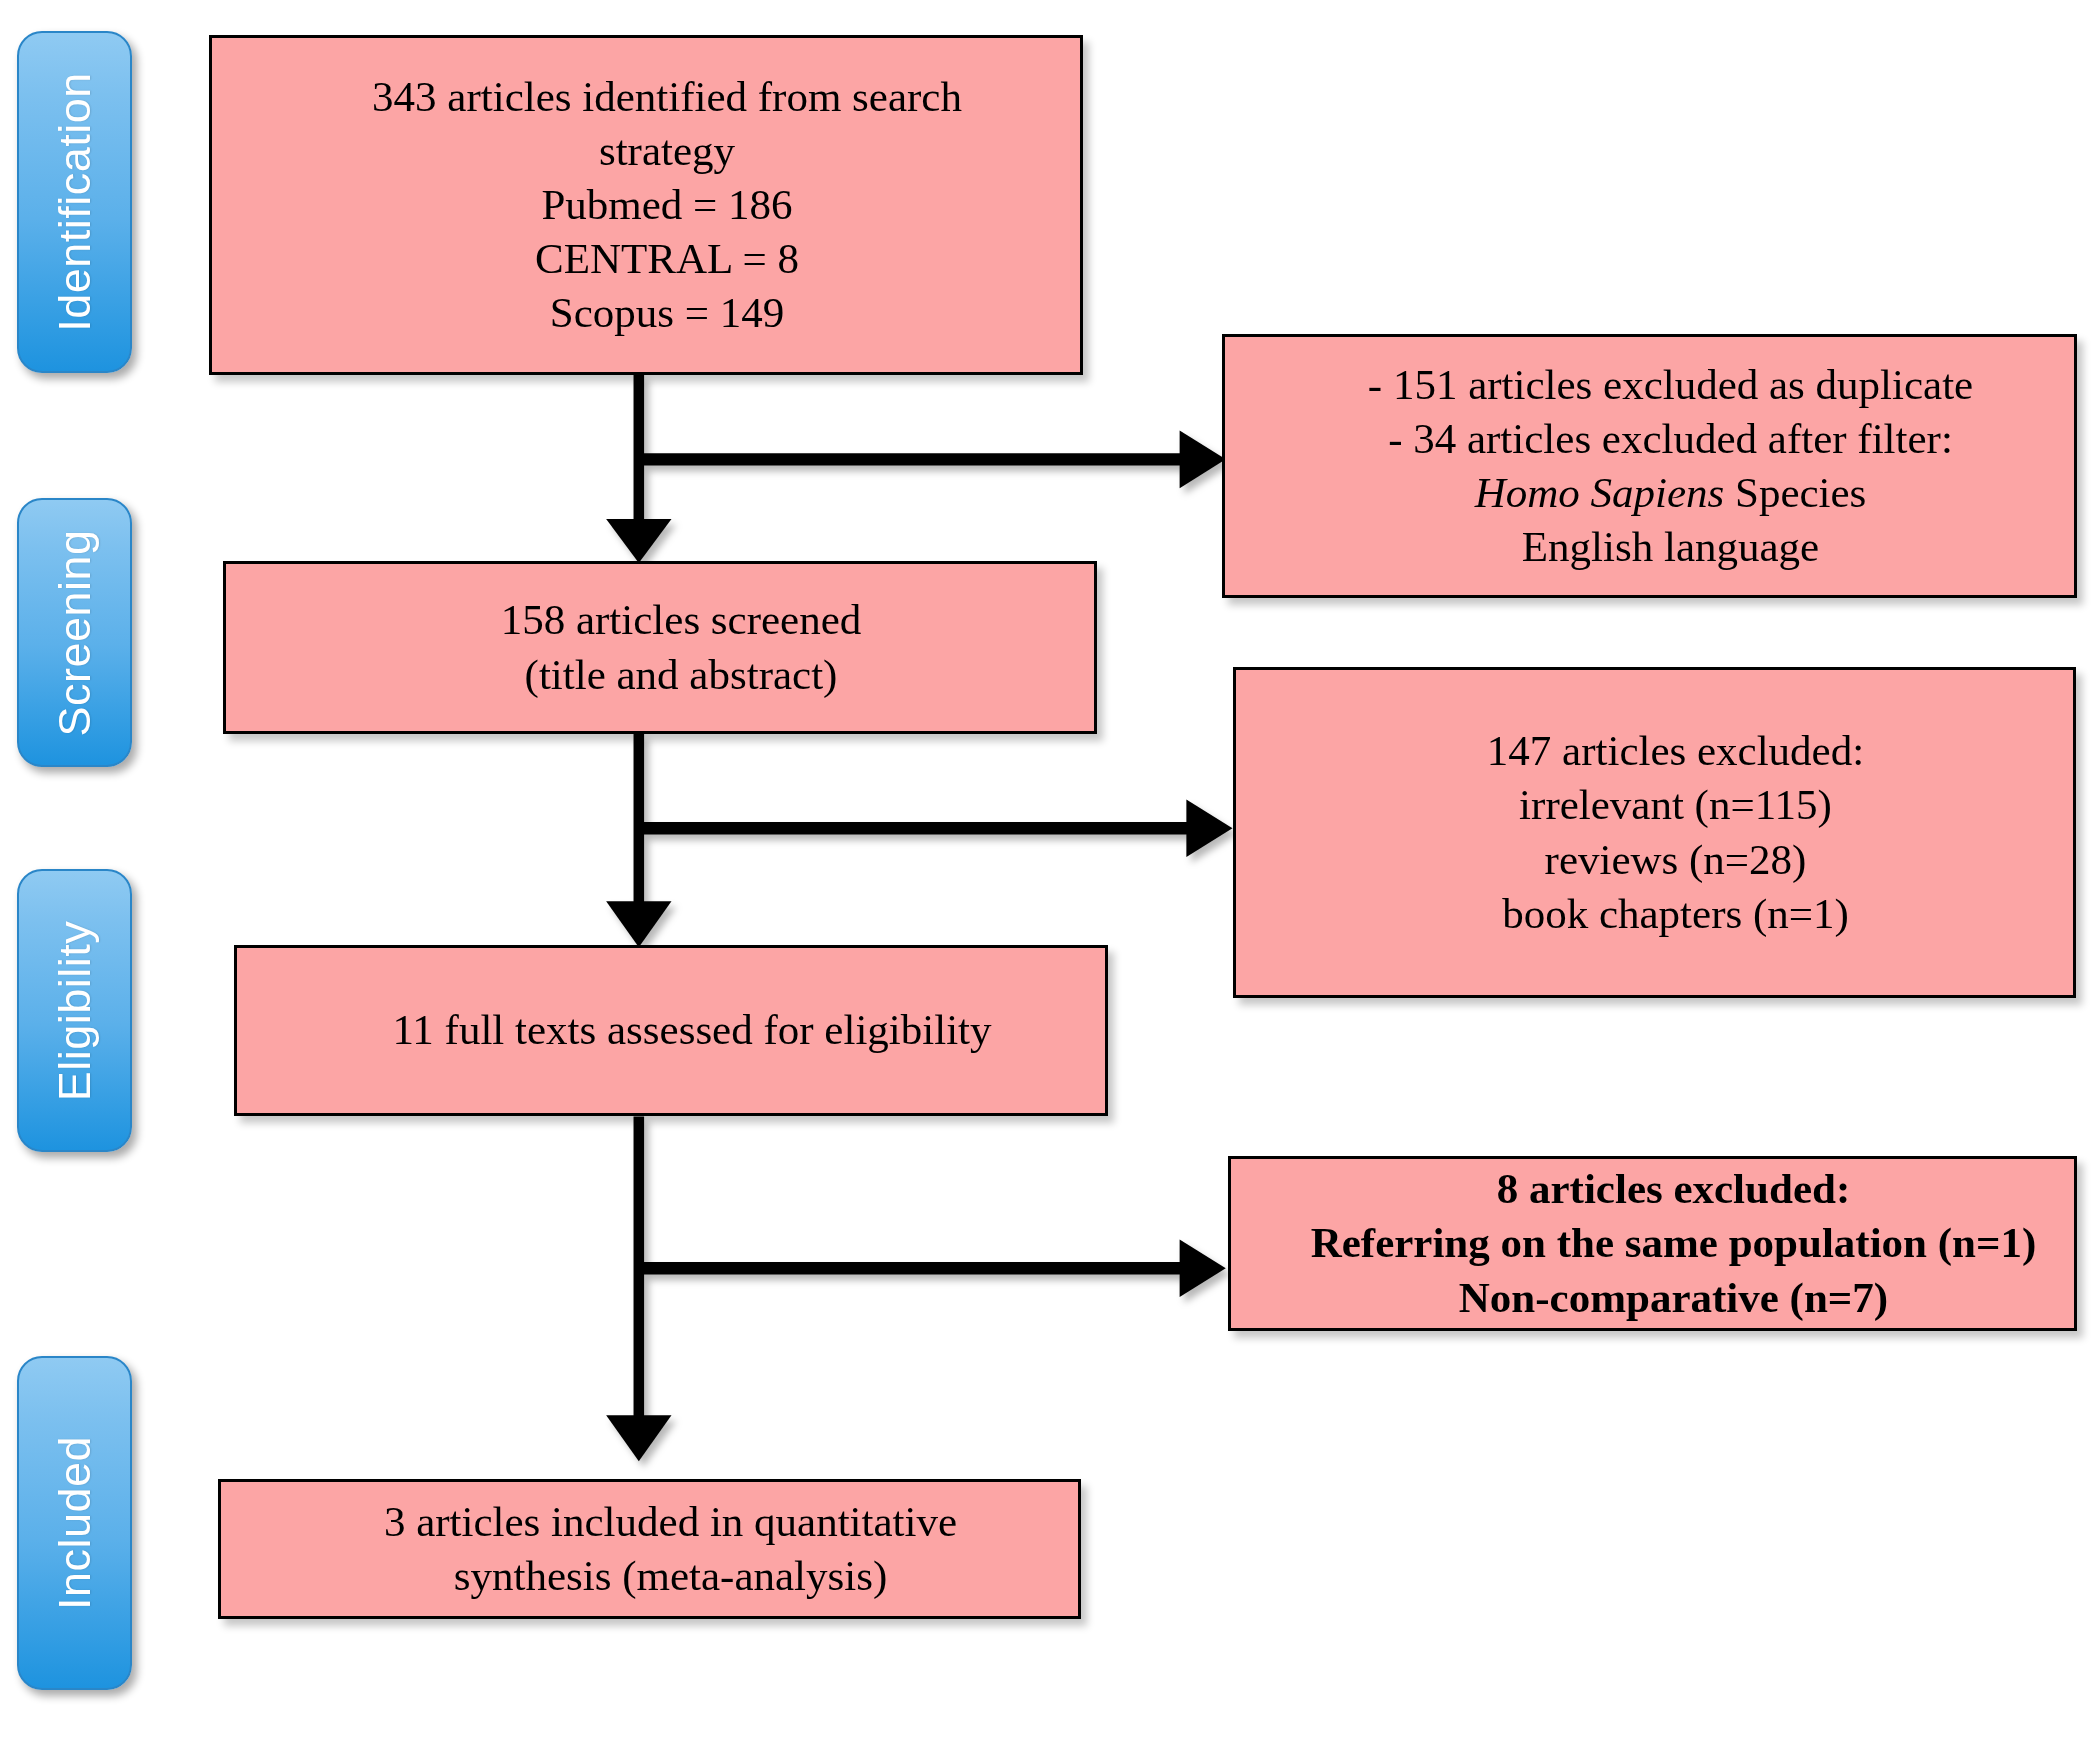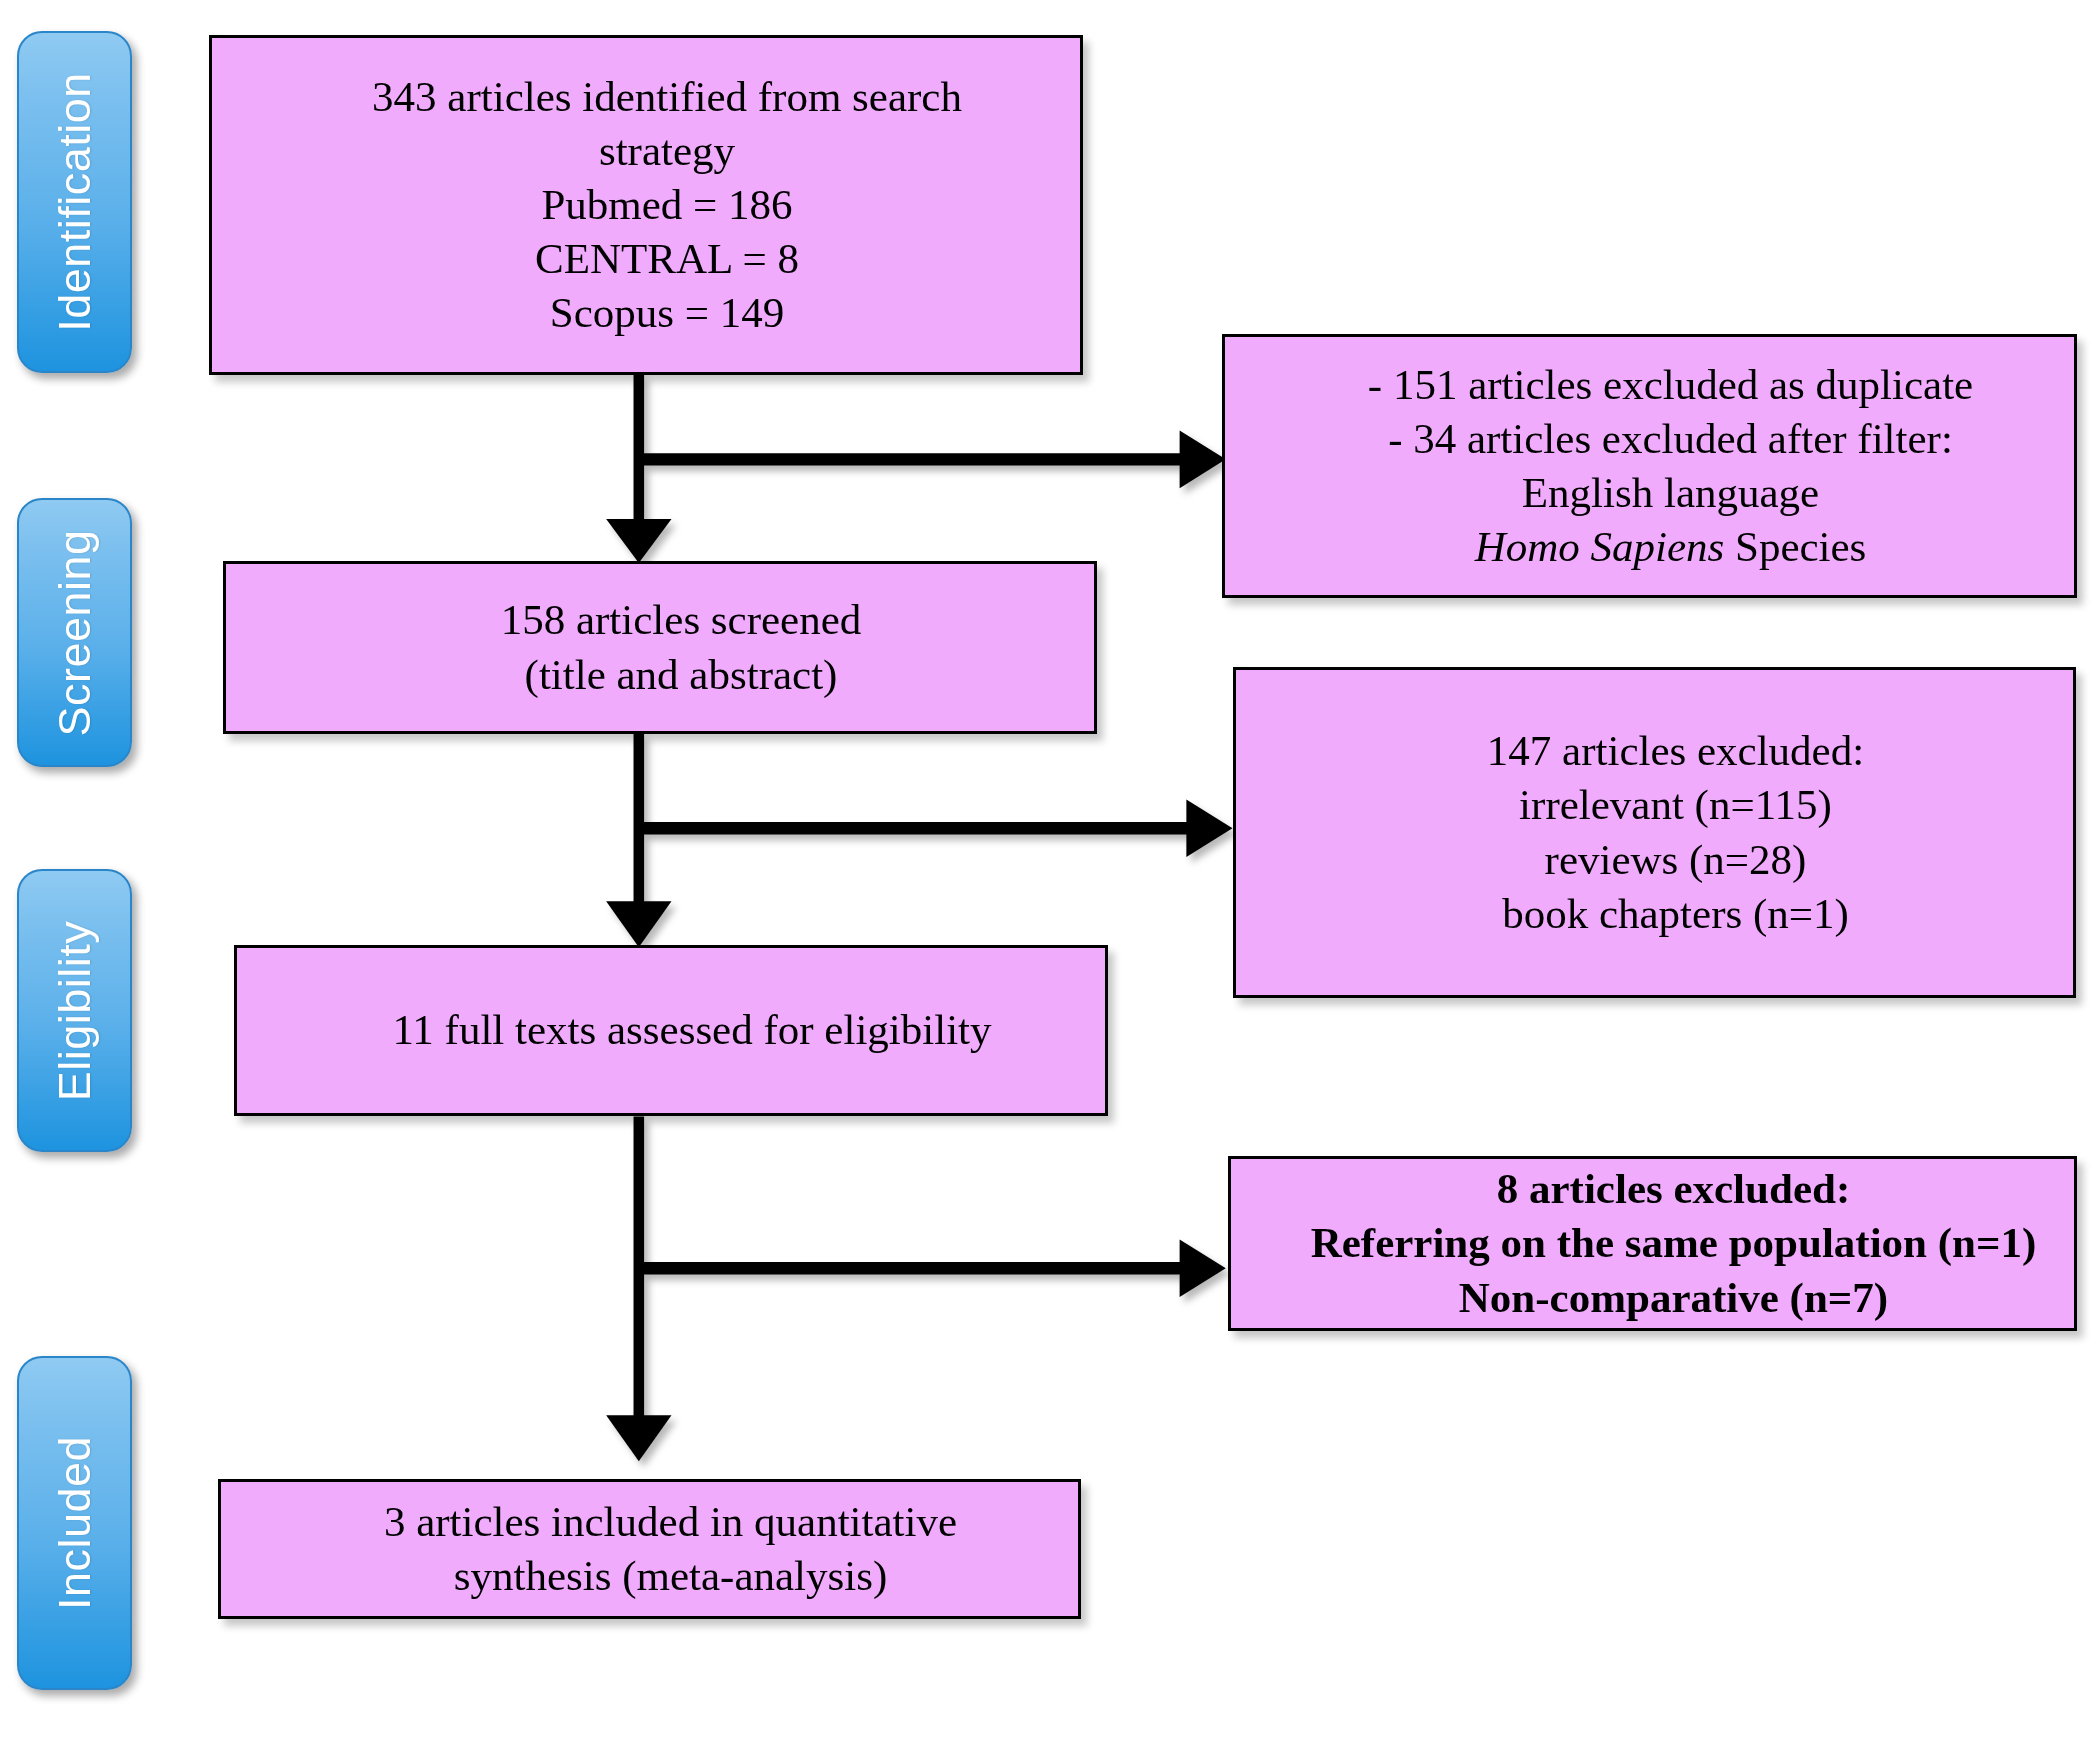--- a/index.html
+++ b/index.html
@@ -37,21 +37,21 @@
     font-family: "Liberation Sans", "DejaVu Sans", sans-serif;
     font-size: 45px;
     font-weight: 400;
     letter-spacing: 0.5px;
     text-shadow: 0 1px 1.9px rgba(0,0,0,0.12);
   }
 
   
   .flow-box {
     position: absolute;
-    background: #f0abfc;
+    background: #fca5a5;
     border: 3.8px solid #000000;
     box-sizing: border-box;
     box-shadow: 5.8px 6.7px 7.7px rgba(0,0,0,0.22);
     display: flex;
     align-items: center;
     justify-content: center;
     text-align: center;
     padding-left: 42px;
   }
   .flow-box .box-text {
@@ -145,22 +145,22 @@
       <span class="ln">Pubmed = 186</span>
       <span class="ln">CENTRAL = 8</span>
       <span class="ln">Scopus = 149</span>
     </div>
   </div>
 
   <div class="flow-box" style="left:1222px; top:328px; width:855px; height:264px;margin-top:6px;">
     <div class="box-text">
       <span class="ln">- 151 articles excluded as duplicate</span>
       <span class="ln">-  34 articles excluded after filter:</span>
+      <span class="ln"><em class="it">Homo Sapiens</em><span> Species</span></span>
       <span class="ln">English language</span>
-      <span class="ln"><em class="it">Homo Sapiens</em><span> Species</span></span>
     </div>
   </div>
 
   <div class="flow-box" style="left:223px; top:561px; width:874px; height:173px;">
     <div class="box-text">
       <span class="ln">158 articles screened</span>
       <span class="ln">(title and abstract)</span>
     </div>
   </div>
 

